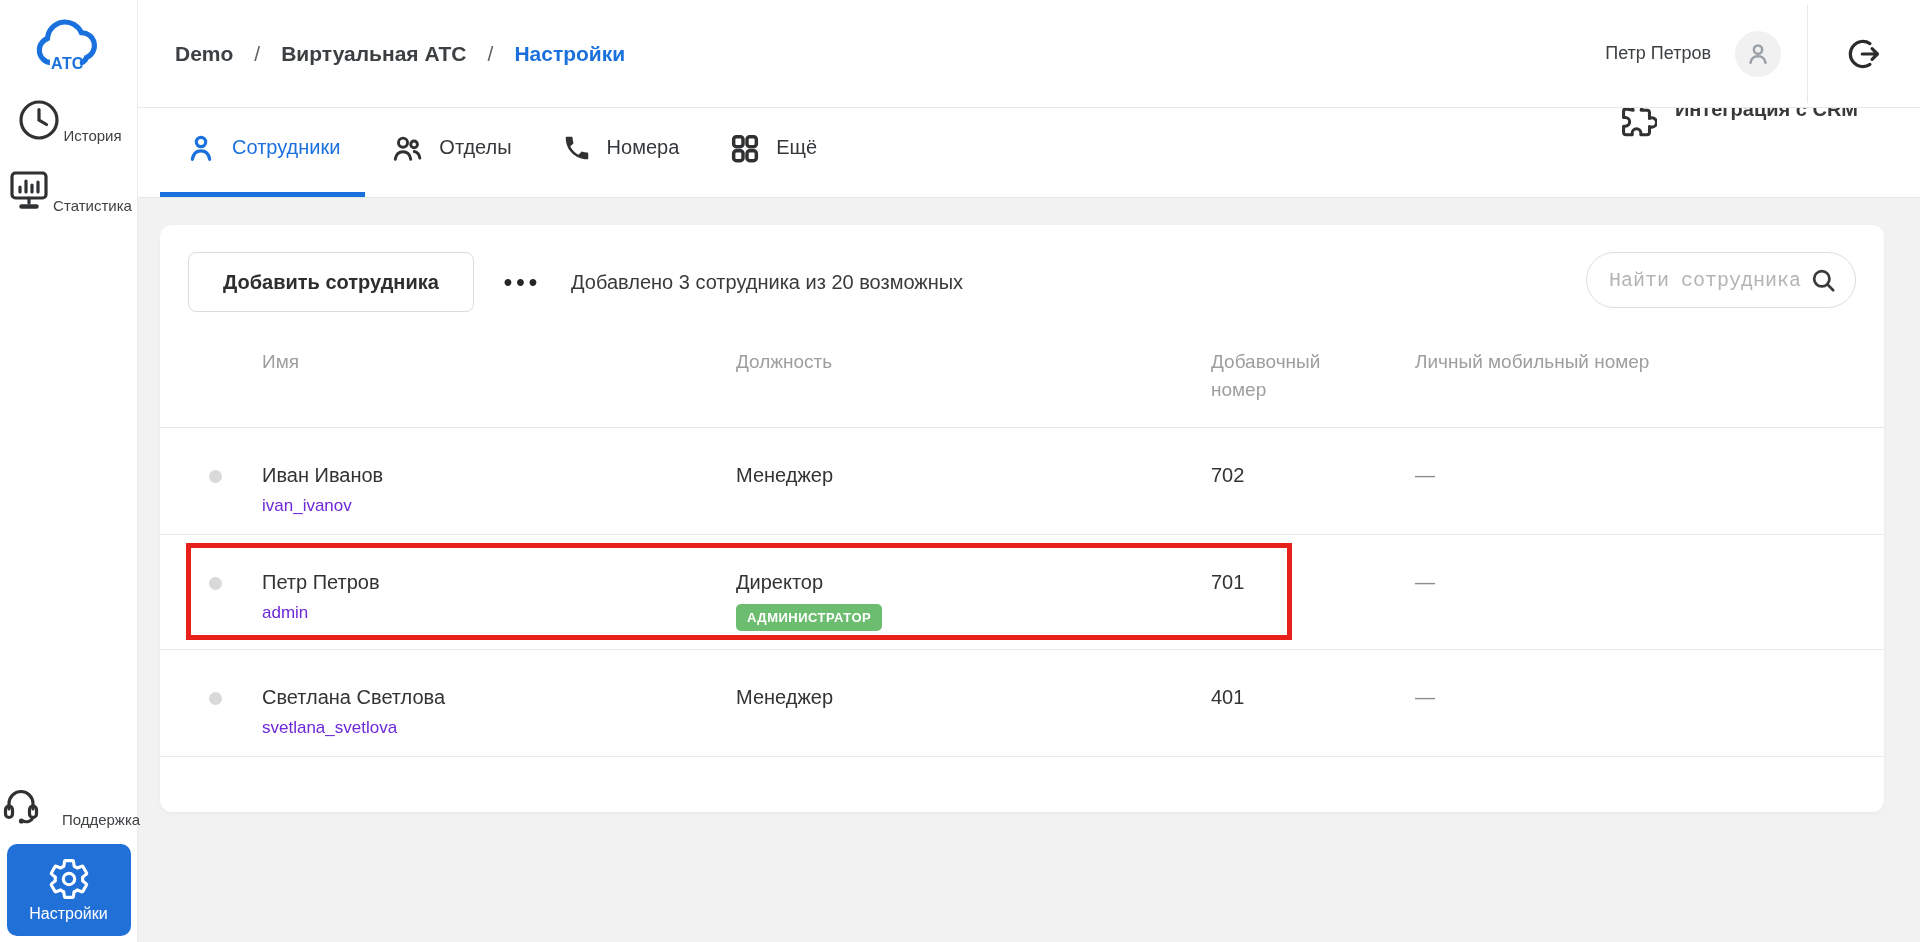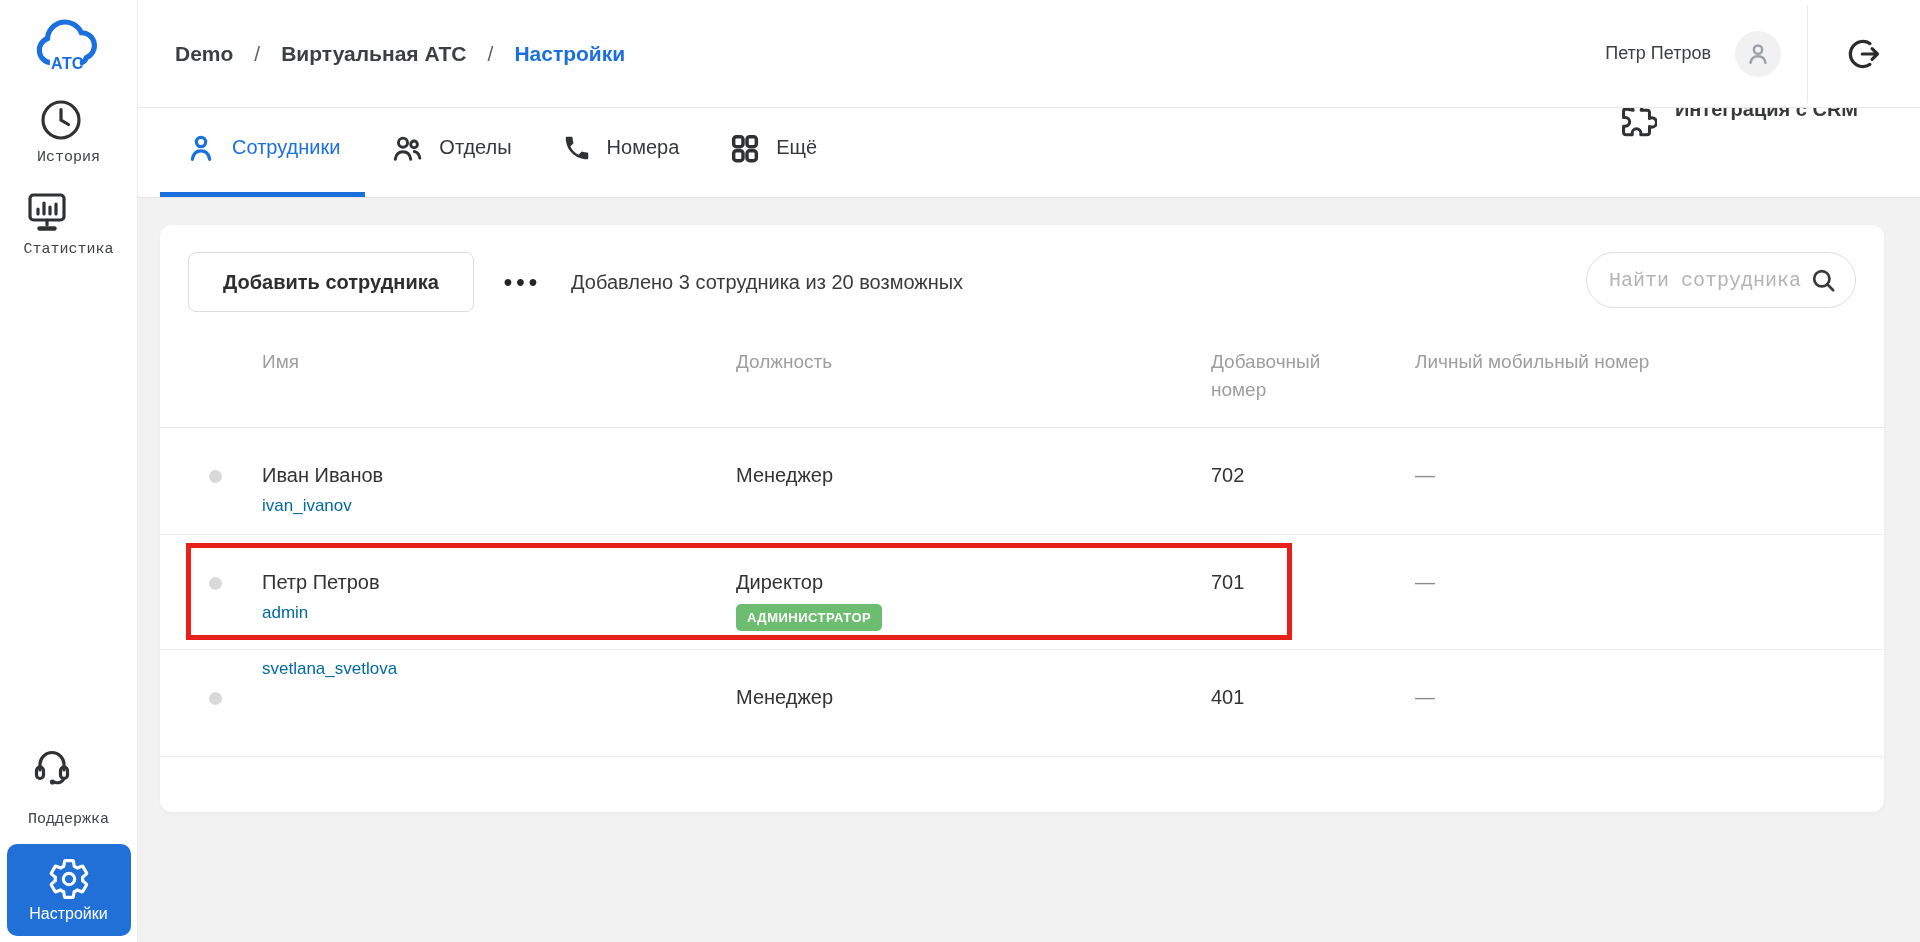--- a/index.html
+++ b/index.html
@@ -11,22 +11,22 @@
     --sidebar-active:#2170d8;
     --badge-green:#6cbd6f;
     --hl-red:#e7211a;
   }
 
   
   .sidebar { position:absolute; left:0; top:0; width:138px; height:942px;
     background:#fff; border-right:1px solid #ececec; display:flex;
     flex-direction:column; align-items:center; z-index:20; }
   .logo { margin-top:12px; cursor:pointer; }
-  .side-item { margin-top:22px; display:flex; flex-direction:column;
-    align-items:flex-start; cursor:pointer; color:#2f3133;font-family:Liberation Mono, monospace; }
+  .side-item { margin-top:22px; display:flex; flex-direction:row;
+    align-items:flex-end; cursor:pointer; color:#2f3133; }
   .side-item .lbl { font-size:15px; color:#3f4245; margin-top:5px; }
   .side-bottom { margin-top:auto; display:flex; flex-direction:column; align-items:center; width:100%; }
   .side-active { margin-top:16px; margin-bottom:6px; width:124px; height:92px;
     background:var(--sidebar-active); border-radius:10px; display:flex;
     flex-direction:column; align-items:center; justify-content:center;
     color:#fff; cursor:pointer; }
   .side-active .lbl { color:#fff; font-size:16px; margin-top:4px; }
 
   
   .topbar { position:absolute; left:138px; top:0; right:0; height:108px;
@@ -84,21 +84,21 @@
   .c-ext { width:204px; flex:none; }
   .c-mobile { flex:1; }
   .hdr-wrap { display:block; max-width:130px; }
 
   .row { height:107px; padding:0 28px; display:flex; border-bottom:1px solid #ebebeb; }
   .row.tall { height:115px; }
   .row:last-child { border-bottom:none; }
   .dot { width:13px; height:13px; border-radius:50%; background:#d9d9d9;
     margin-top:42px; margin-left:21px; }
   .cell-main { margin-top:36px; font-size:20px; color:#333; }
-  .cell-sub { margin-top:9px; font-size:17px; color:#0369a1; }
+  .cell-sub { margin-top:9px; font-size:17px; color:#6d28d9; }
   .cell-dash { margin-top:36px; font-size:20px; color:#8c8c8c; }
   .badge { display:inline-block; margin-top:10px; padding:6px 11px;
     background:var(--badge-green); color:#fff; font-size:13px; font-weight:700;
     letter-spacing:.5px; border-radius:5px; }
 
   .highlight-box { position:absolute; left:26px; top:318px; width:1106px; height:97px;
     border:5px solid var(--hl-red); pointer-events:none; z-index:5; }
 
   svg { display:block; }
 </style>
@@ -310,20 +310,21 @@
       <div class="c-mobile">
         <div class="cell-dash">—</div>
       </div>
     </div>
 
     <div class="row">
       <div class="c-dot">
           <div class="dot"></div>
         </div>
       <div class="c-name">
+        <div class="cell-main">Светлана Светлова</div>
         <div class="cell-sub">svetlana_svetlova</div>
       </div>
       <div class="c-role">
         <div class="cell-main">Менеджер</div>
       </div>
       <div class="c-ext">
         <div class="cell-main">401</div>
       </div>
       <div class="c-mobile">
         <div class="cell-dash">—</div>

